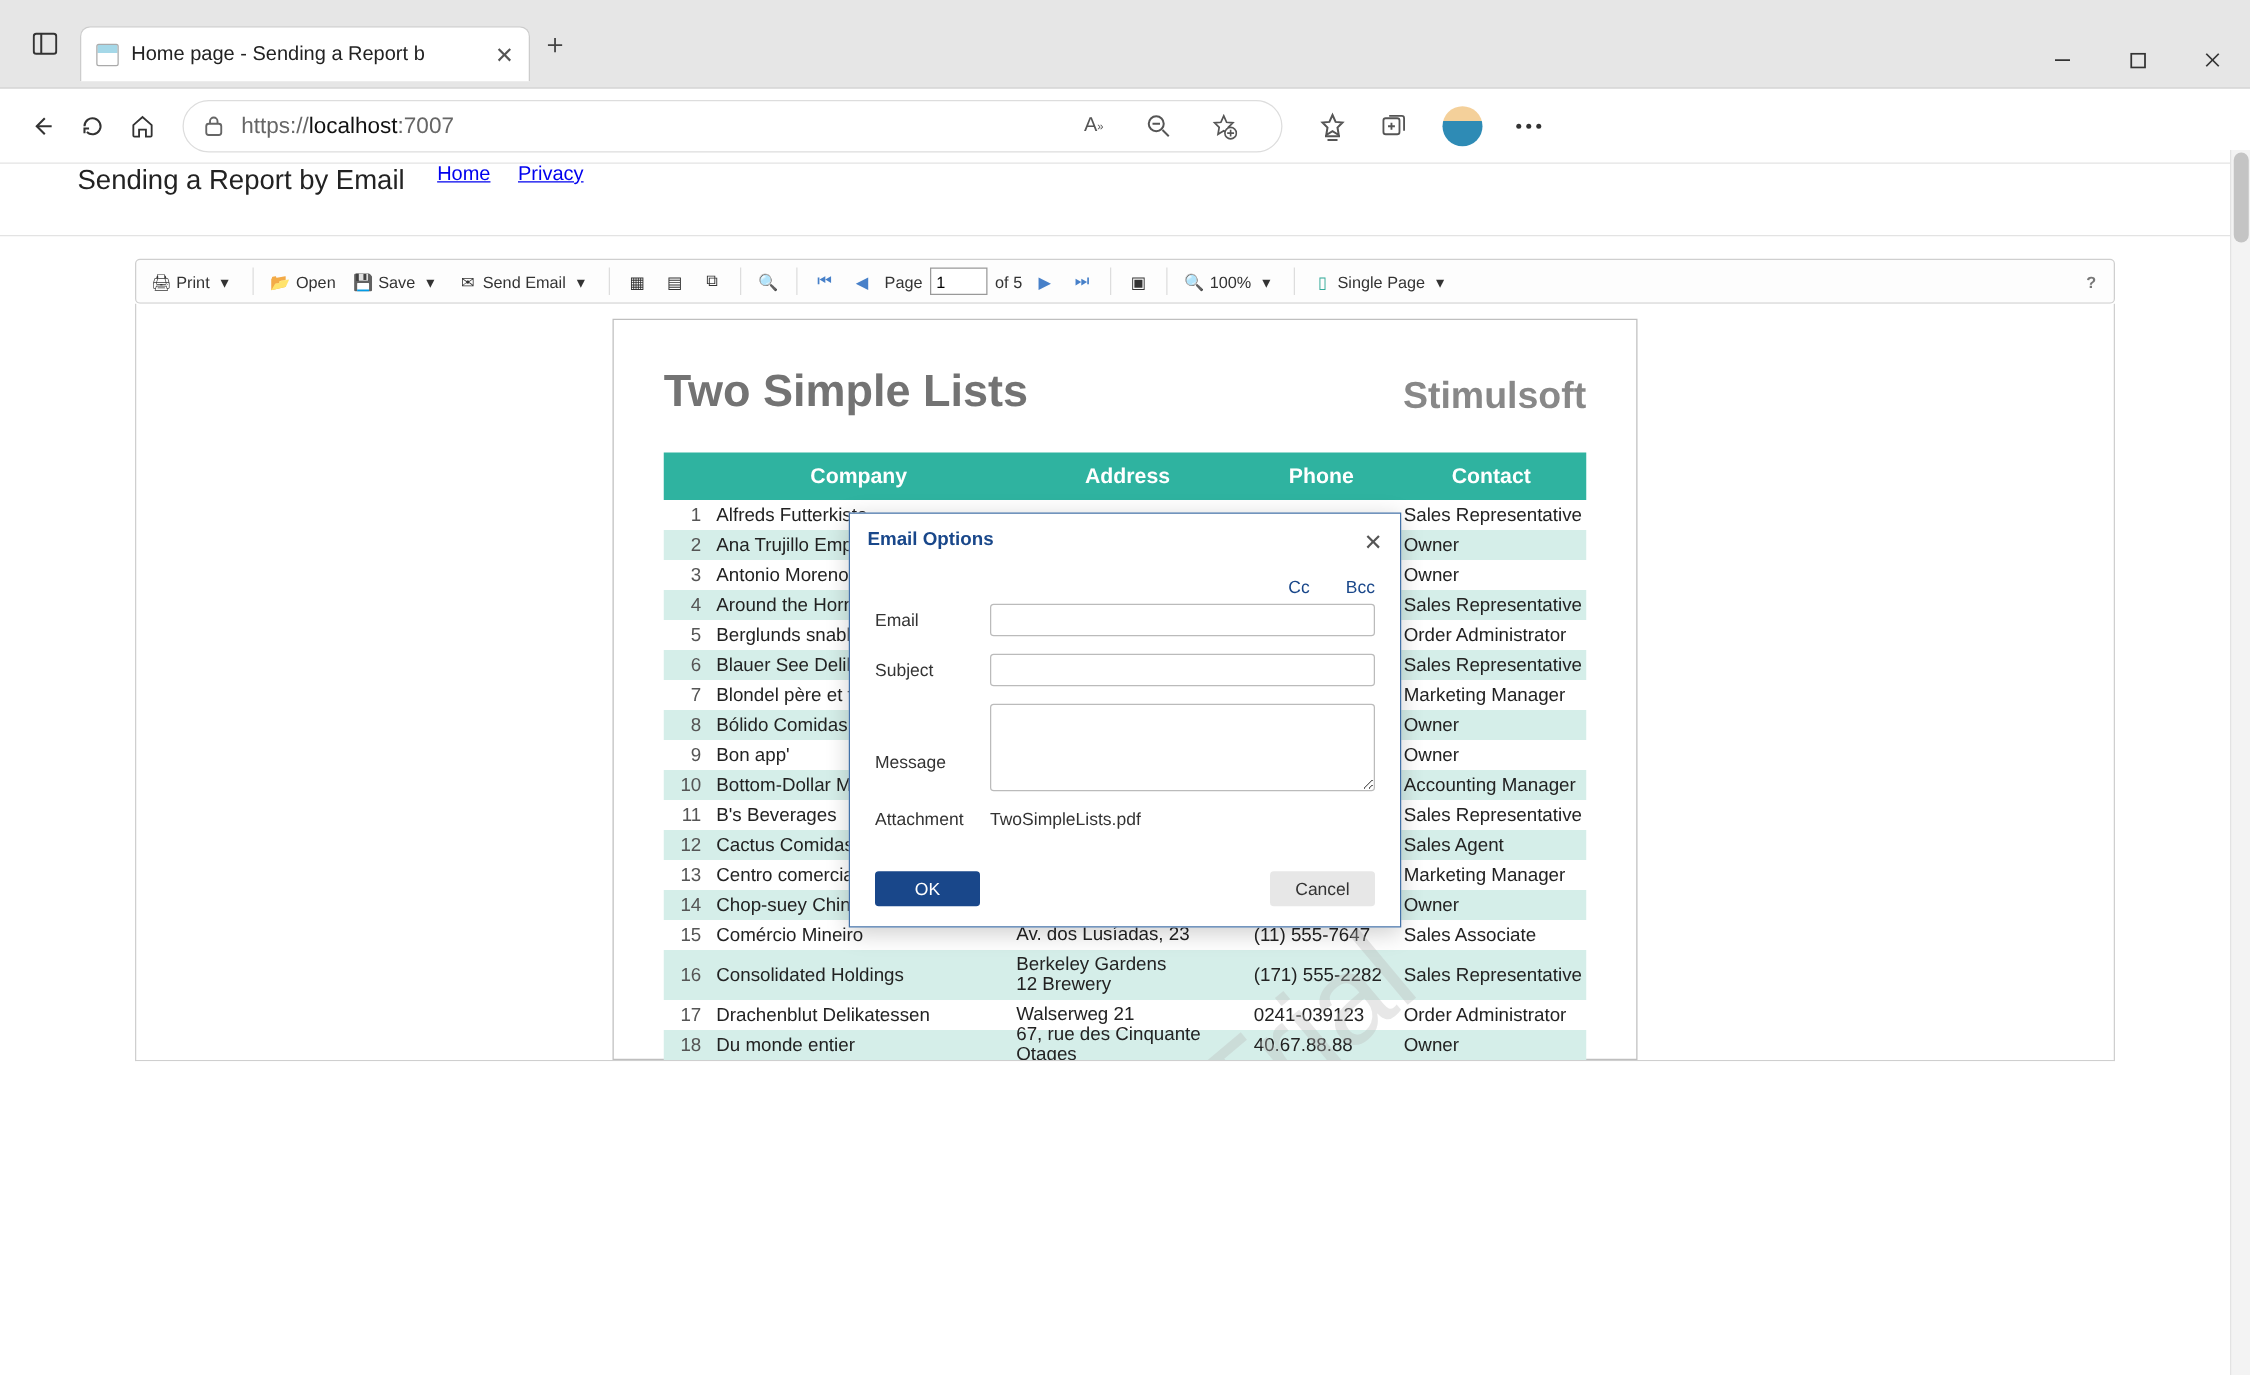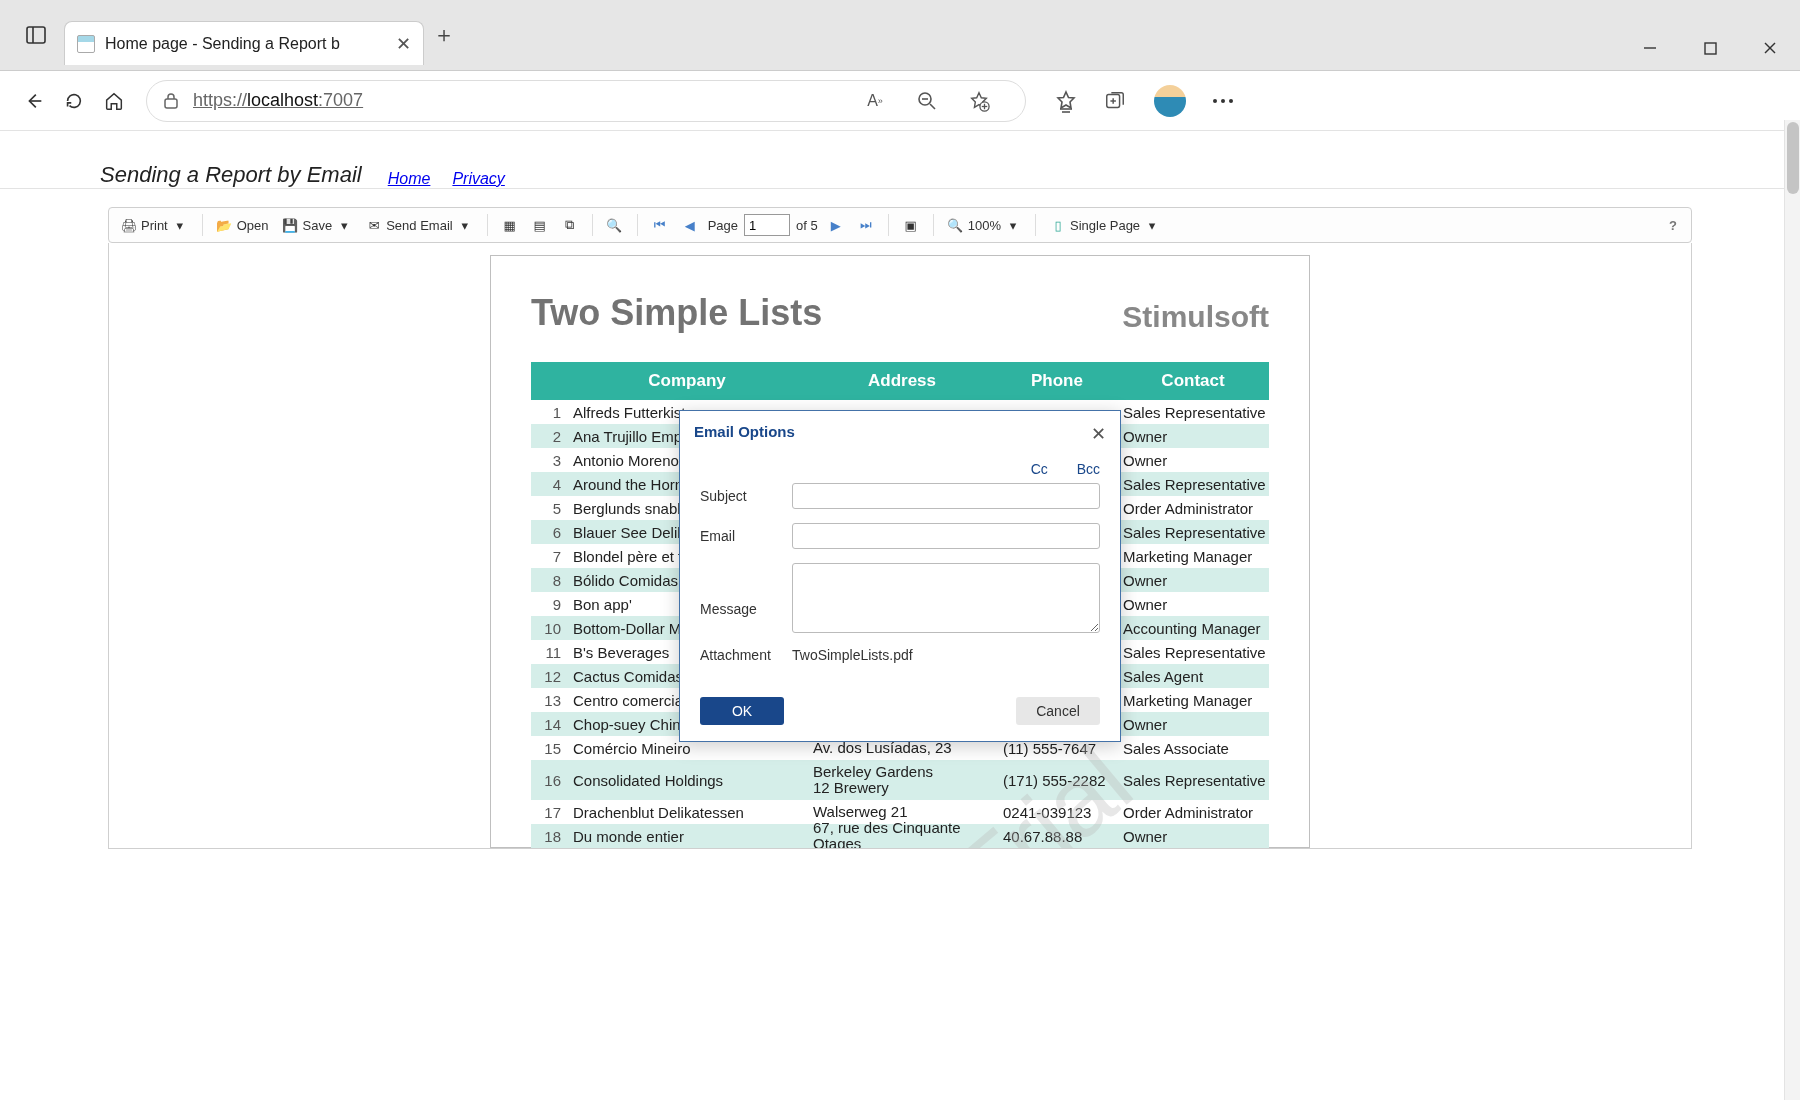--- a/index.html
+++ b/index.html
@@ -14,28 +14,28 @@
 .tab-title { font-size: 16px; color: #222; white-space: nowrap; overflow: hidden; text-overflow: ellipsis; flex:1; }
 .tab-close { margin-left: 10px; font-size: 18px; color:#555; }
 .new-tab { width: 40px; height: 40px; display:flex; align-items:center; justify-content:center; font-size: 22px; color:#444; }
 .window-controls { margin-left:auto; display:flex; }
 .window-controls div { width: 60px; height: 44px; display:flex; align-items:center; justify-content:center; font-size:16px; color:#333; }
 
 .addr-bar { height: 60px; background:#fff; display:flex; align-items:center; padding: 0 14px; border-bottom:1px solid #e3e3e3; }
 .addr-bar .nav-btn { width:40px; height:40px; display:flex; align-items:center; justify-content:center; color:#333; }
 .addr-box { flex:1; max-width: 880px; height:42px; border:1px solid #ddd; border-radius:21px; display:flex; align-items:center; padding:0 16px; margin: 0 12px;}
 .addr-box .lock { margin-right:14px; color:#666; }
-.addr-text { font-size:18px; color:#666;text-decoration:underline; }
+.addr-text { font-size:18px; color:#666; }
 .addr-text .host { color:#111; }
 .addr-right { margin-left:auto; display:flex; align-items:center; gap:24px; padding-right:16px; }
 .addr-right .icon { color:#555; width:28px; height:28px; display:flex; align-items:center; justify-content:center; }
 .avatar { width:32px; height:32px; border-radius:50%; background: linear-gradient(#f4d09a 38%, #2e8bb5 38%); }
 
 
-.page-header { height:58px; border-bottom:1px solid #e3e3e3; display:flex; align-items:flex-end; padding-left:100px; gap:26px;font-style:italic; }
+.page-header { height:58px; border-bottom:1px solid #e3e3e3; display:flex; align-items:flex-start; padding-left:62px; gap:26px; }
 .page-title { font-size:22px; color:#222; }
 .page-nav-wrap { display:flex; gap:22px; }
 
 
 .viewer-wrap { padding: 18px 108px 0; position:relative; height: calc(100% - 178px); }
 .toolbar { border:1px solid #cfcfcf; border-radius:4px; height:36px; display:flex; align-items:center; padding:0 8px; gap:6px; background:#fdfdfd; font-size:13px; color:#333; }
 .tbtn { display:flex; align-items:center; gap:4px; padding:2px 4px; cursor:pointer; }
 .tbtn .ic { width:16px; height:16px; display:inline-flex; align-items:center; justify-content:center; }
 .sep { width:1px; height:22px; background:#ddd; margin:0 4px; }
 .page-input { width:46px; height:22px; border:1px solid #999; text-align:left; padding-left:4px; font-size:13px; }
@@ -423,25 +423,25 @@
       <div class="dialog-header">
         <span>Email Options</span>
         <span class="dialog-close">✕</span>
       </div>
       <div class="dialog-body">
         <div class="cc-row">
           <span>Cc</span>
           <span>Bcc</span>
         </div>
         <div class="form-row">
+          <label>Email</label>
+          <input value="" style="">
+        </div>
+        <div class="form-row">
           <label>Subject</label>
-          <input value="" style="">
-        </div>
-        <div class="form-row">
-          <label>Email</label>
           <input value="" style="">
         </div>
         <div class="form-row" style="align-items:center">
           <label style="padding-top:22px">Message</label>
           <textarea style=""></textarea>
         </div>
         <div class="attach-row">
           <span class="lbl">Attachment</span>
           <span>TwoSimpleLists.pdf</span>
         </div>

